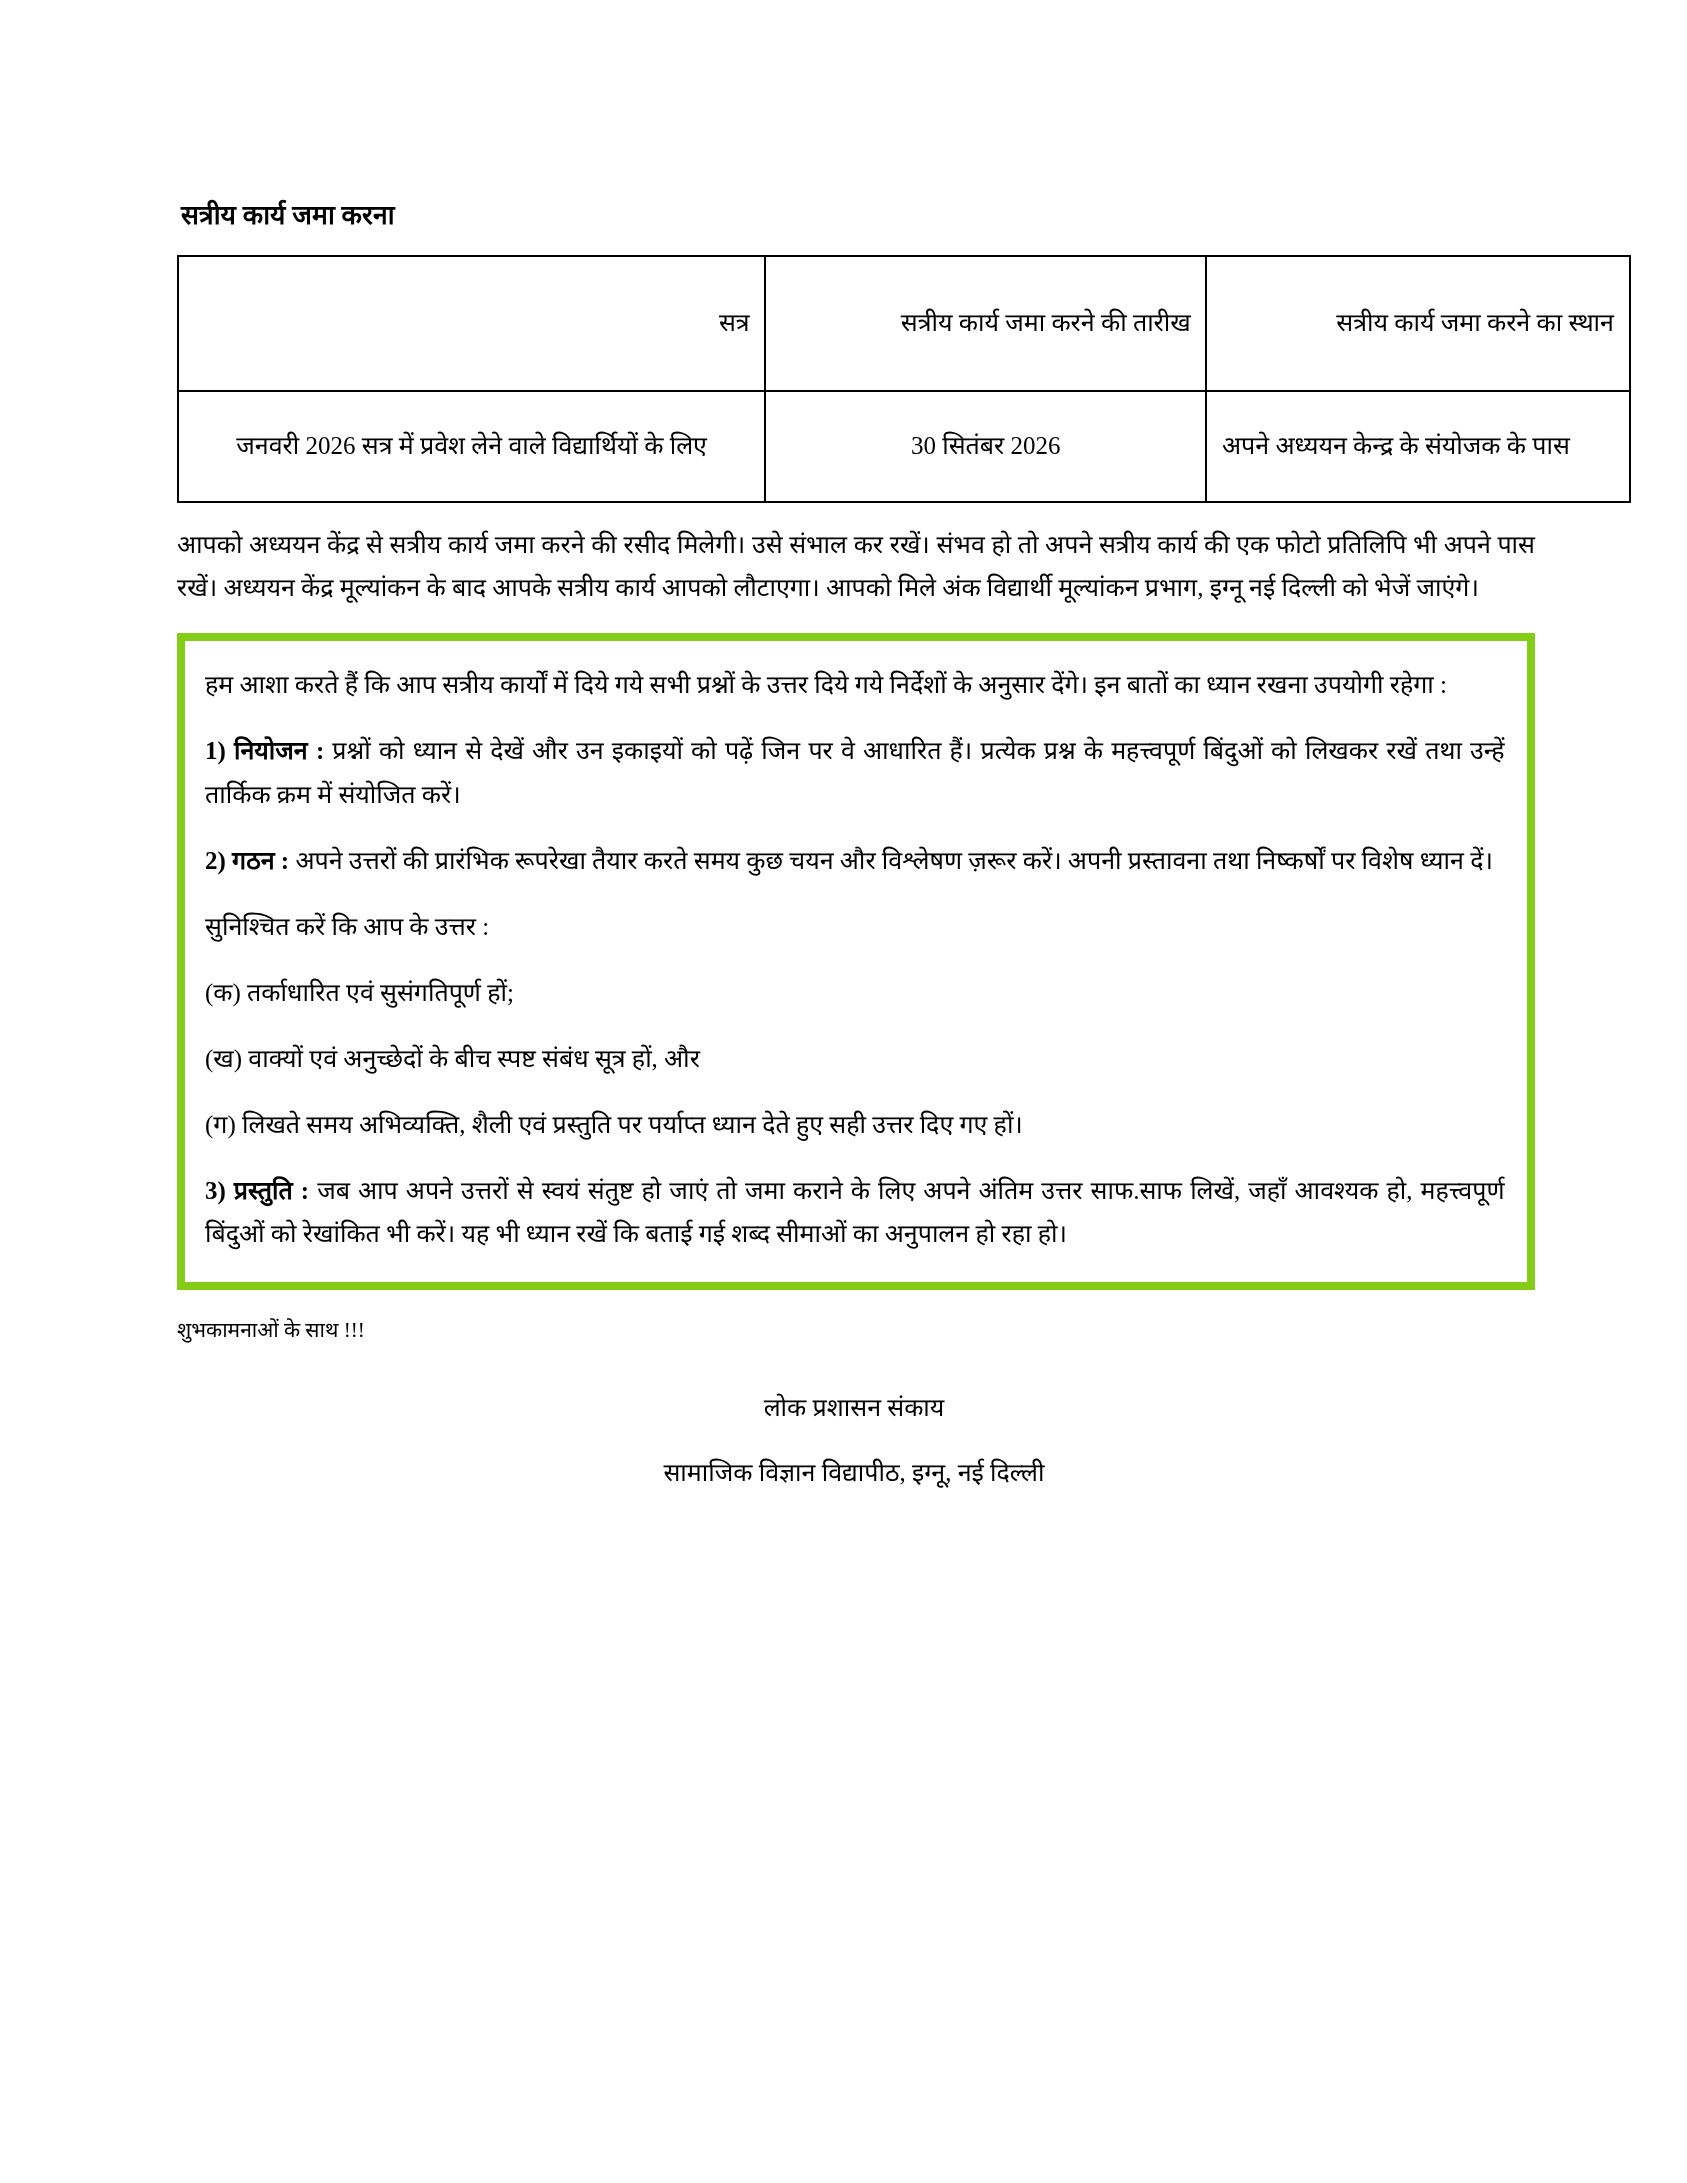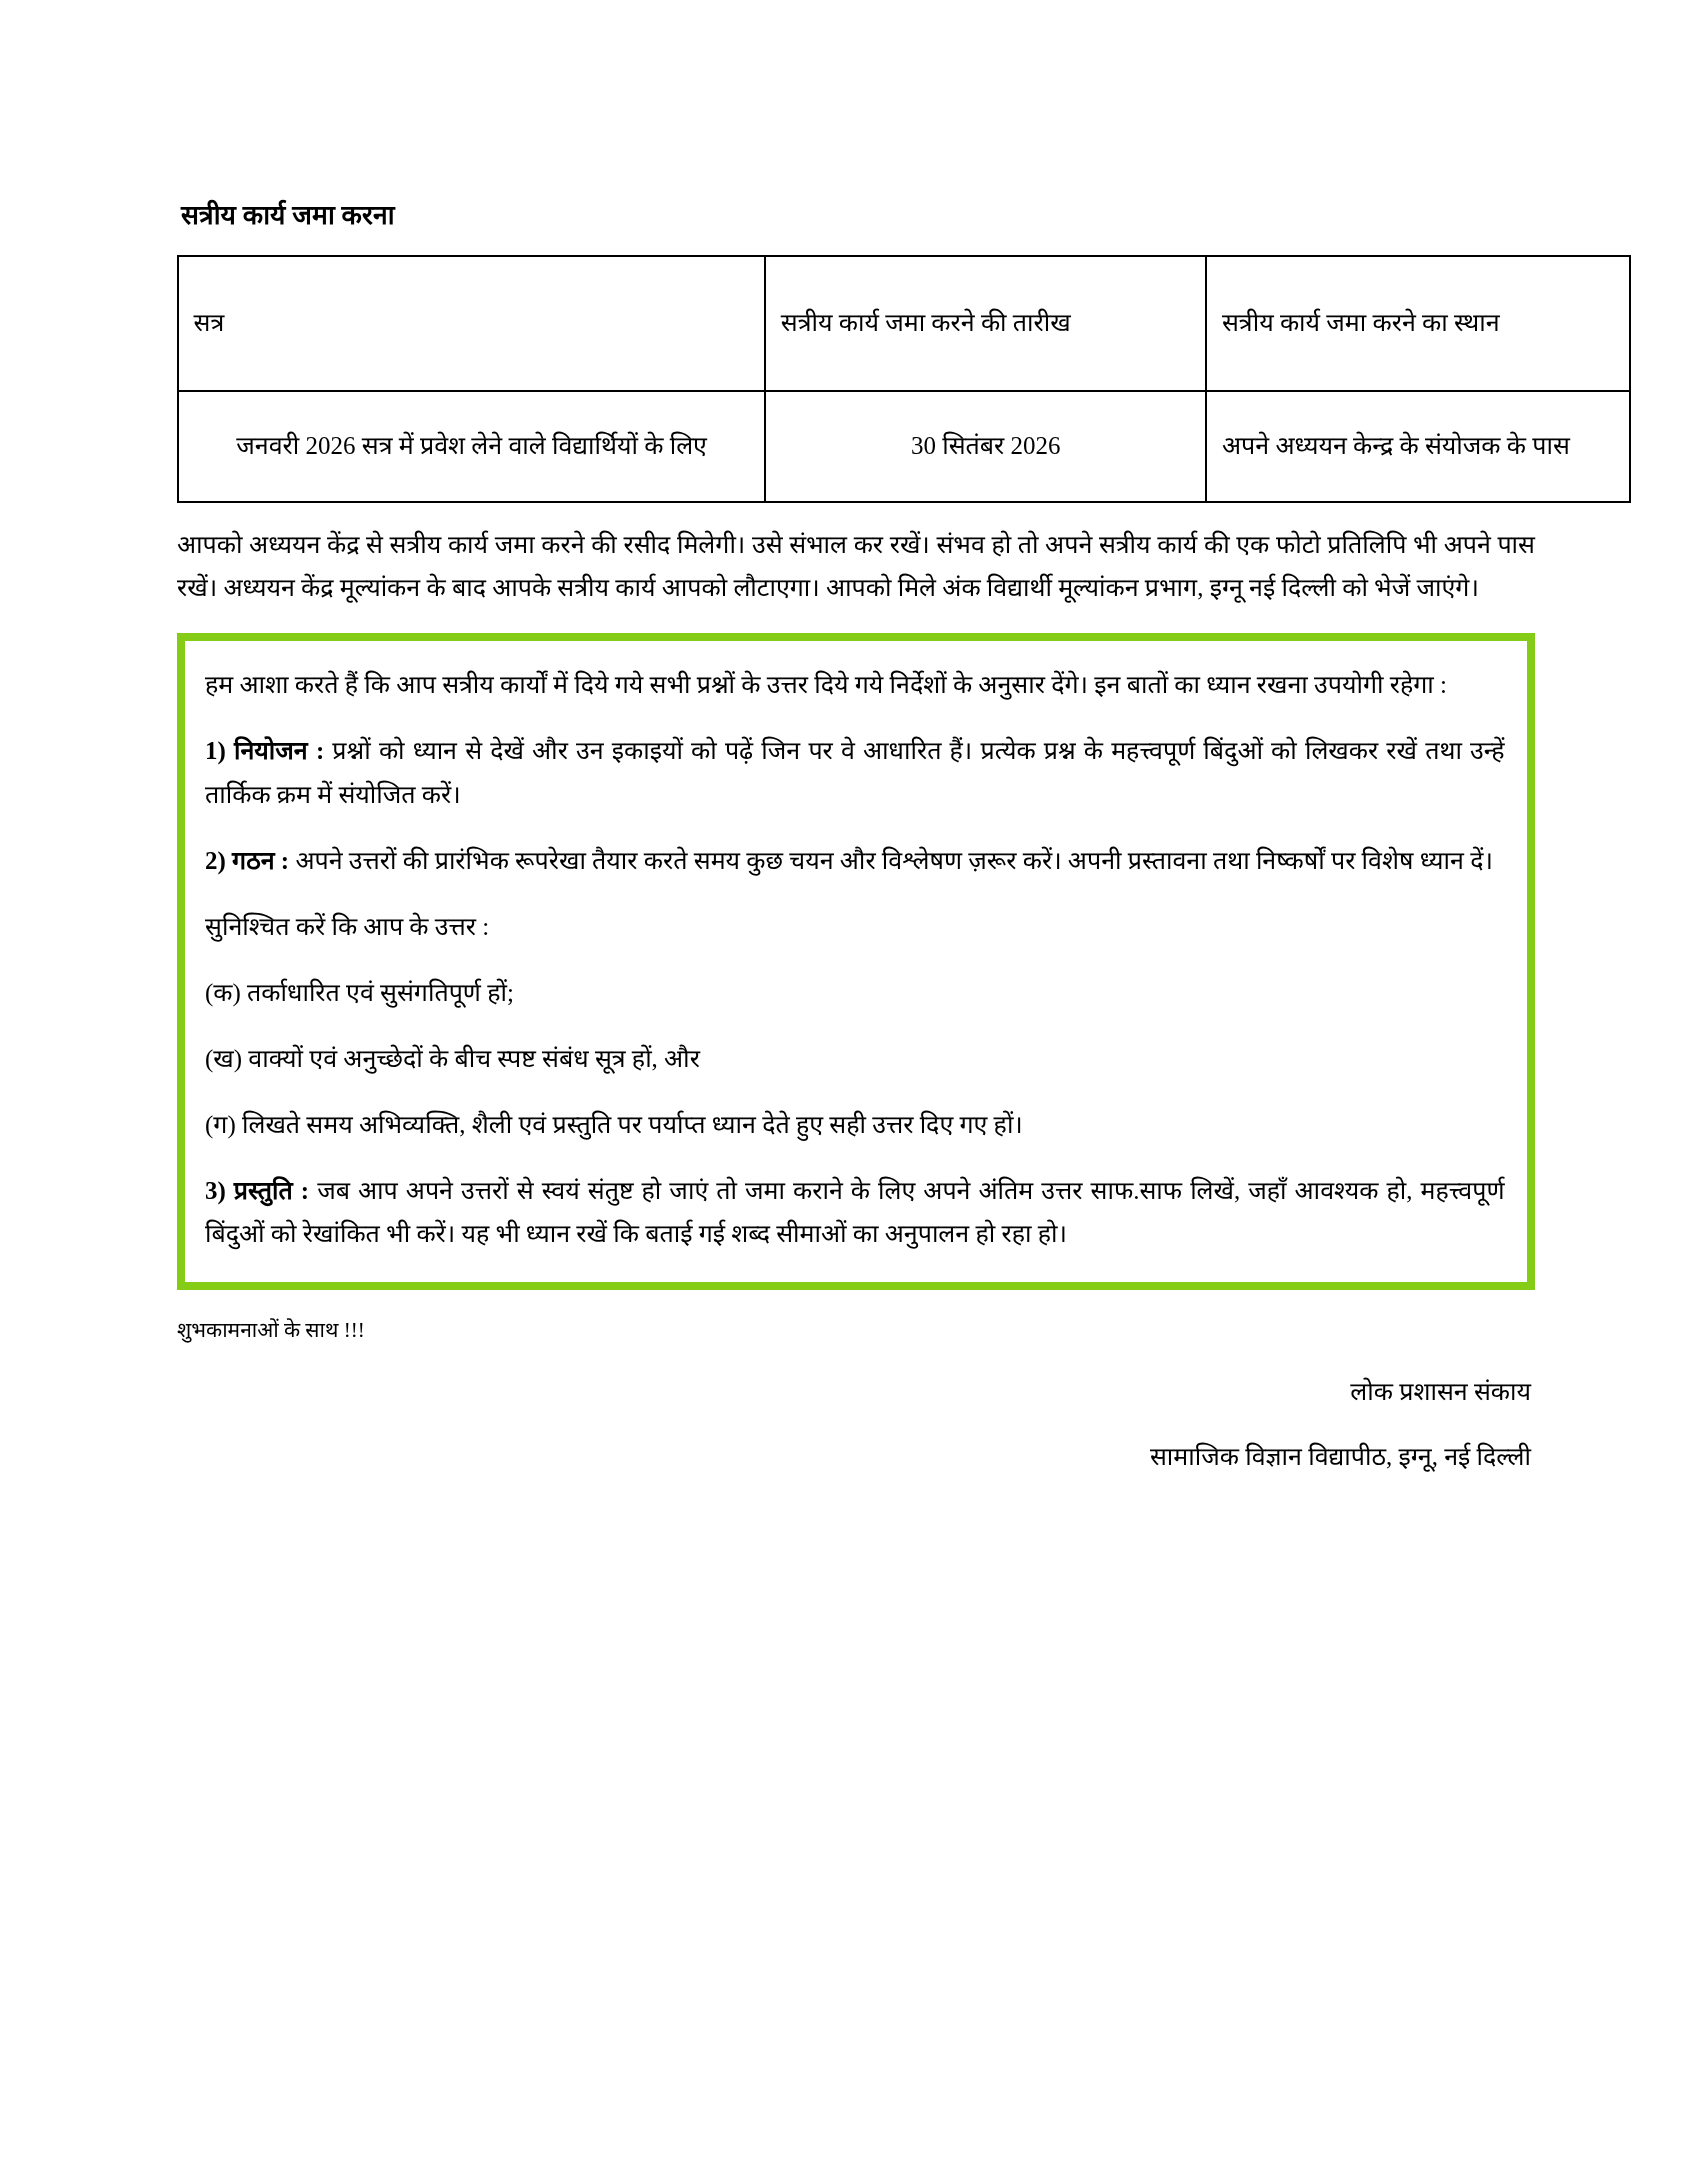--- a/index.html
+++ b/index.html
@@ -39,21 +39,21 @@
     font-size: 25px;
     line-height: 1.62;
     font-weight: normal;
     vertical-align: middle;
   }
   .col-session  { width: 556px; }
   .col-date     { width: 410px; }
   .col-place    { width: 392px; }
   .cell-center  { text-align: center; }
   .cell-justify { text-align: justify; text-align-last: left; }
-  .hdr-cell     { text-align: left; height: 99px; border-radius: 13px; }
+  .hdr-cell     { text-align: right; height: 99px; border-radius: 13px; }
   .row-cell     { height: 111px; }
 
   p.body-text {
     font-size: 25px;
     line-height: 1.72;
     margin: 20px 0 0 0;
     text-align: justify;
     text-align-last: left;
     width: 1358px;
   }
@@ -75,22 +75,22 @@
   .notes-box p:last-child { margin-bottom: 0; }
   .lead-label { font-weight: bold; }
 
   .closing {
     font-size: 21px;
     line-height: 1.6;
     margin: 24px 0 0 0;
   }
   .signature-block {
     width: 1358px;
-    margin-top: 24px;
-    text-align: right;
+    margin-top: 40px;
+    text-align: center;
   }
   .signature-block .sig-line {
     font-size: 25px;
     line-height: 1.62;
     margin: 0 0 24px 0;
     padding-right: 4px;
   }
   .signature-block .sig-line:last-child { margin-bottom: 0; }
 </style>
 </head>

